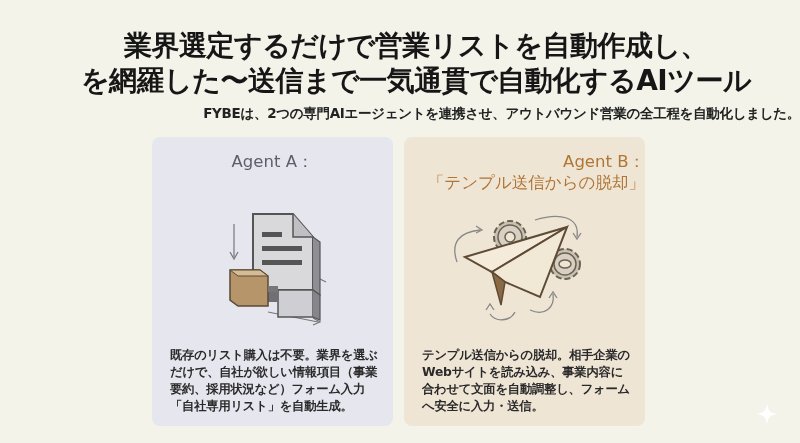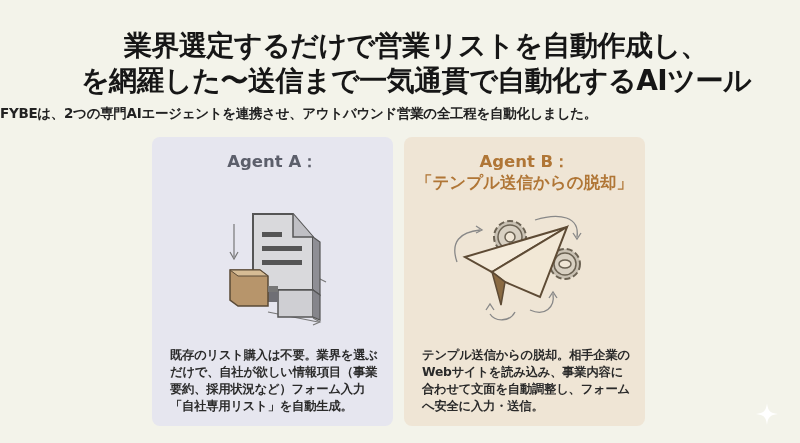--- a/index.html
+++ b/index.html
@@ -10,35 +10,35 @@
     position:relative;
     color:#1d1d1d;
   }
   .title {
     position:absolute; left:0; top:28px; width:800px;
     text-align:center; font-weight:bold; font-size:28px; line-height:35px;
     letter-spacing:-0.5px; color:#161616;padding-left:16px;
   }
   .subtitle {
     position:absolute; left:0; top:105px; width:800px;
-    text-align:left; font-weight:bold; font-size:13.5px; line-height:16px;
+    text-align:right; font-weight:bold; font-size:13.5px; line-height:16px;
     color:#222; letter-spacing:-0.3px;
   }
   .card {
     position:absolute; top:137px; height:289px; width:241px;
     border-radius:8px;
   }
   .card-a { left:152px; background:#e6e6ef; }
   .card-b { left:404px; background:#efe5d5; }
   .card-head {
     position:absolute; top:14px; left:0; width:100%;
-    text-align:center; font-weight:bold; font-size:16.5px; line-height:21px;
+    text-align:center; font-weight:normal; font-size:16.5px; line-height:21px;
   }
   .card-a .card-head { color:#5c5f6b; }
-  .card-b .card-head { color:#b07636; }
+  .card-b .card-head { color:#b07636;text-align:right; }
   .card-head .nm { display:block; }
   .illus { position:absolute; left:0; top:65px; width:100%; height:130px; }
   .illus svg { display:block; margin:0 auto; }
   .desc {
     position:absolute; left:18px; right:14px; top:210px;
     font-weight:bold; font-size:12.3px; line-height:17px; color:#2a2a2a;
     letter-spacing:-0.2px;
   }
   .sparkle {
     position:absolute; left:755px; top:402px; width:24px; height:24px;

